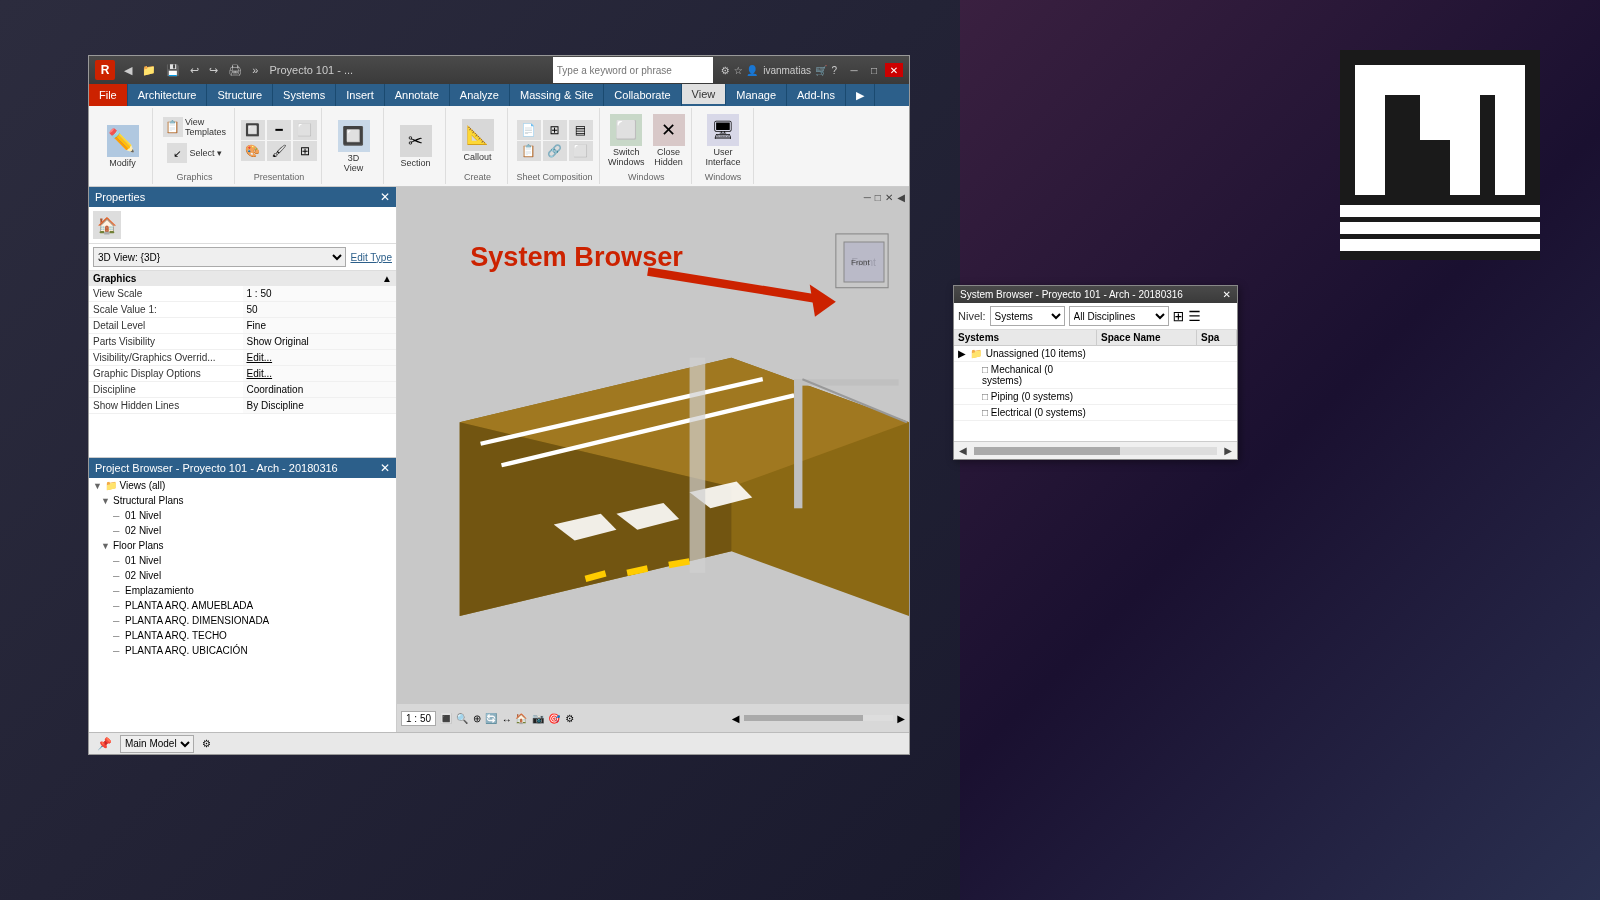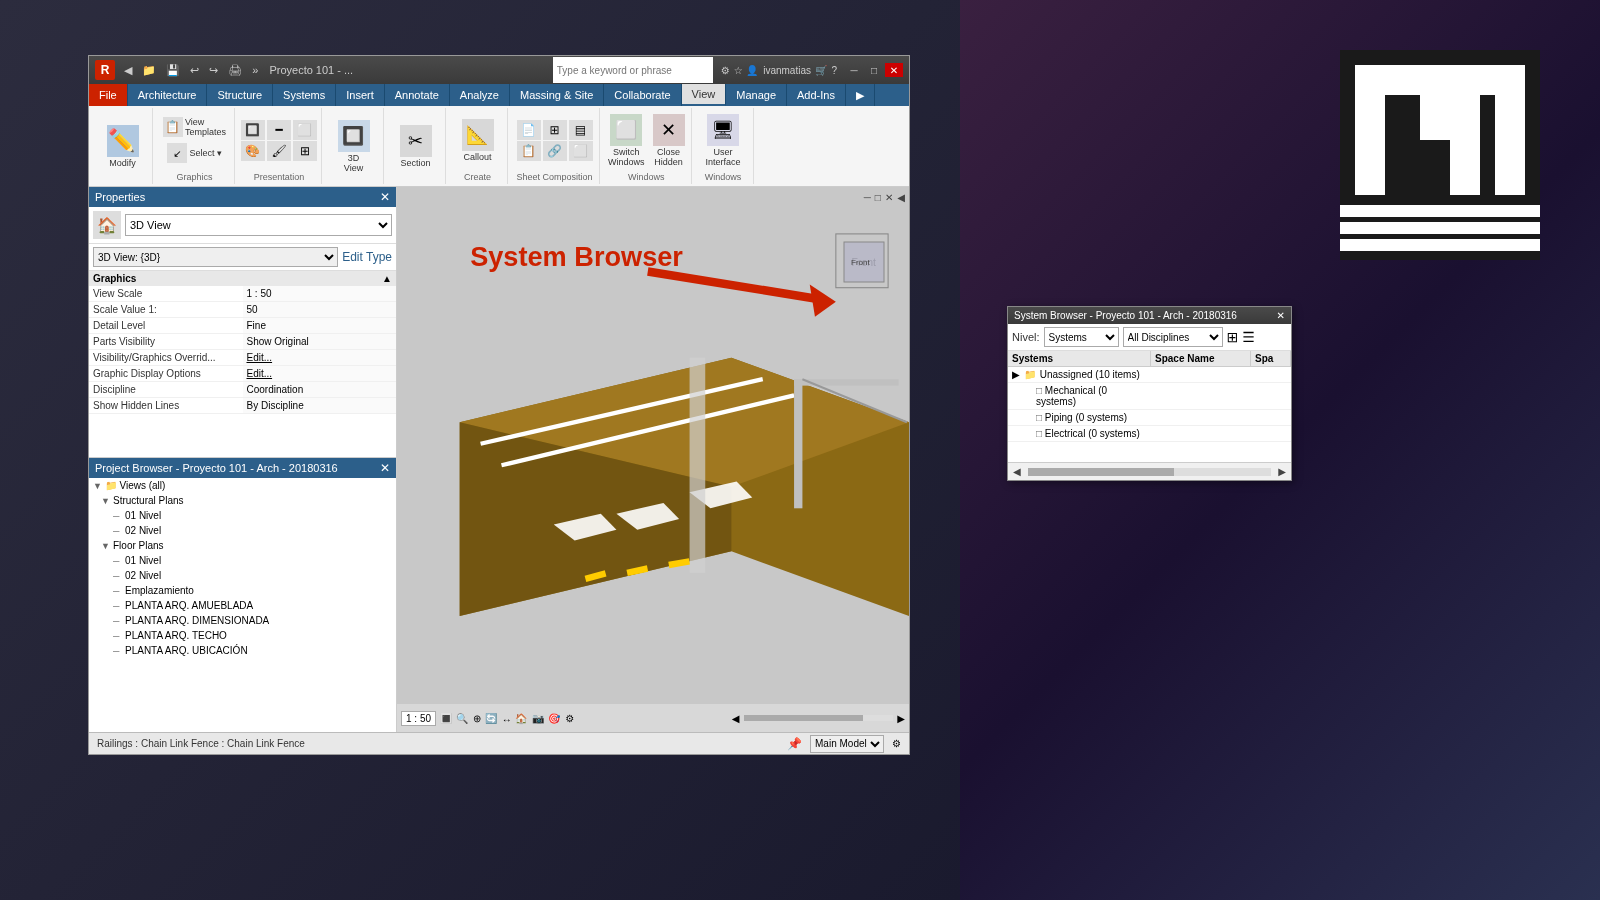--- a/index.html
+++ b/index.html
@@ -230,22 +230,23 @@
       font-size: 16px;
     }
     .prop-dropdown {
       flex: 1;
       height: 22px;
       font-size: 11px;
       border: 1px solid #aaa;
       background: white;
     }
     .prop-edit-type {
-      font-size: 12px;
+      font-size: 10px;
       color: #2c5f8a;
+      text-decoration: underline;
       cursor: pointer;
     }
     .prop-section-header {
       background: #e8e8e8;
       padding: 2px 4px;
       font-size: 10px;
       font-weight: bold;
       display: flex;
       align-items: center;
       justify-content: space-between;
@@ -361,29 +362,28 @@
       background: white;
       border: 1px solid #aaa;
       padding: 1px 4px;
       font-size: 10px;
       cursor: pointer;
     }
 
     
     .sys-browser-window {
       position: absolute;
-      left: 1007px; top: 285px;
+      left: 953px; top: 285px;
       width: 285px; height: 175px;
       background: white;
       border: 1px solid #888;
       box-shadow: 2px 2px 8px rgba(0,0,0,0.4);
       display: flex;
       flex-direction: column;
       z-index: 100;
-      margin-top: 21px;
     }
     .sys-browser-title {
       background: linear-gradient(to bottom, #4a4a4a, #3a3a3a);
       color: white;
       padding: 3px 6px;
       font-size: 10px;
       display: flex;
       align-items: center;
       justify-content: space-between;
     }
@@ -690,23 +690,20 @@
 
     <div class="left-panels">
 
       <div class="properties-panel" style="height:270px;">
         <div class="panel-header">
           <span>Properties</span>
           <span class="panel-close">✕</span>
         </div>
         <div class="properties-top">
           <div class="prop-icon">🏠</div>
-          <select class="prop-dropdown">
-            <option>3D View</option>
-          </select>
         </div>
         <div class="prop-view-row">
           <select class="prop-view-dropdown">
             <option>3D View: {3D}</option>
           </select>
           <span class="prop-edit-type">Edit Type</span>
         </div>
         <div class="prop-section-header">
           <span>Graphics</span>
           <span>▲</span>
@@ -882,21 +879,20 @@
         <div style="flex:1;height:6px;background:#ddd;">
           <div style="width:80%;height:6px;background:#aaa;"></div>
         </div>
         <span style="cursor:pointer;">▶</span>
       </div>
     </div>
 
   </div>
 
   <div class="status-bar">
-    <span class="status-bar-text">Railings : Chain Link Fence : Chain Link Fence</span>
     <div class="status-bar-right">
       <span class="status-icon">📌</span>
       <select style="height:18px;font-size:10px;border:1px solid #aaa;">
         <option>Main Model</option>
       </select>
       <span style="font-size:10px;">⚙</span>
     </div>
   </div>
 
 </div>

